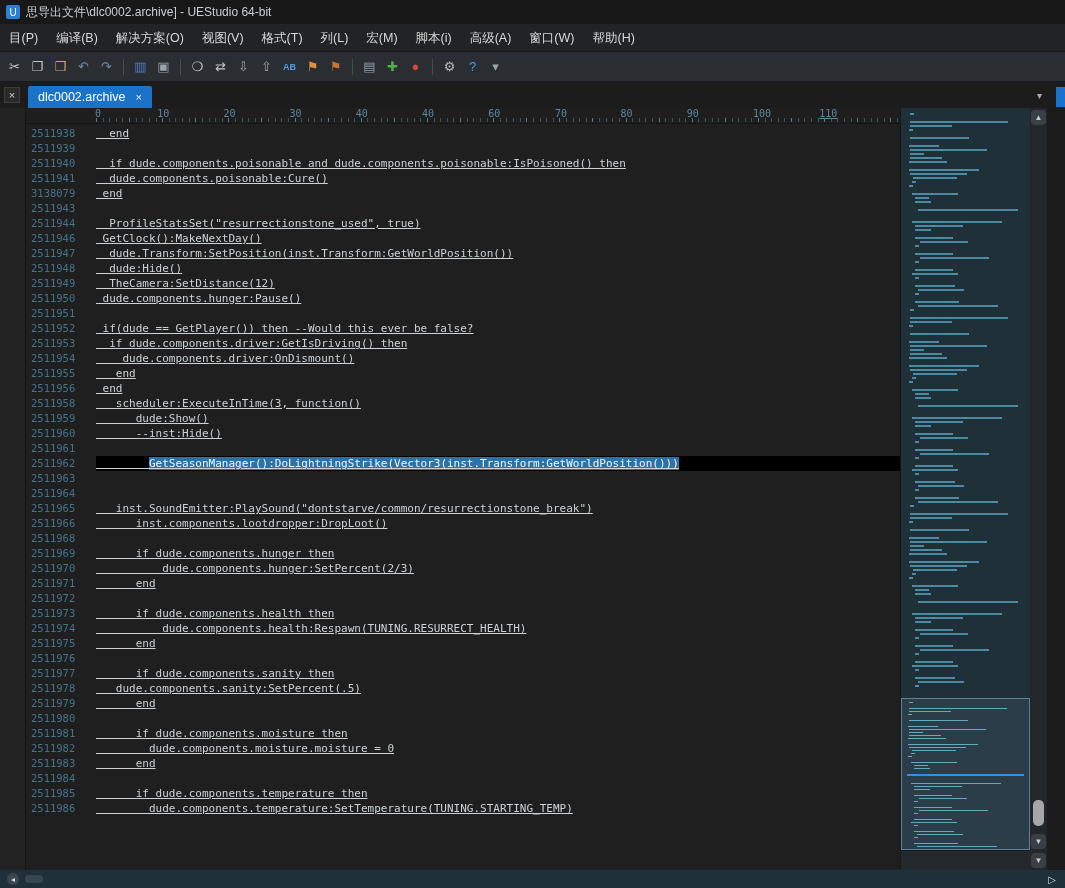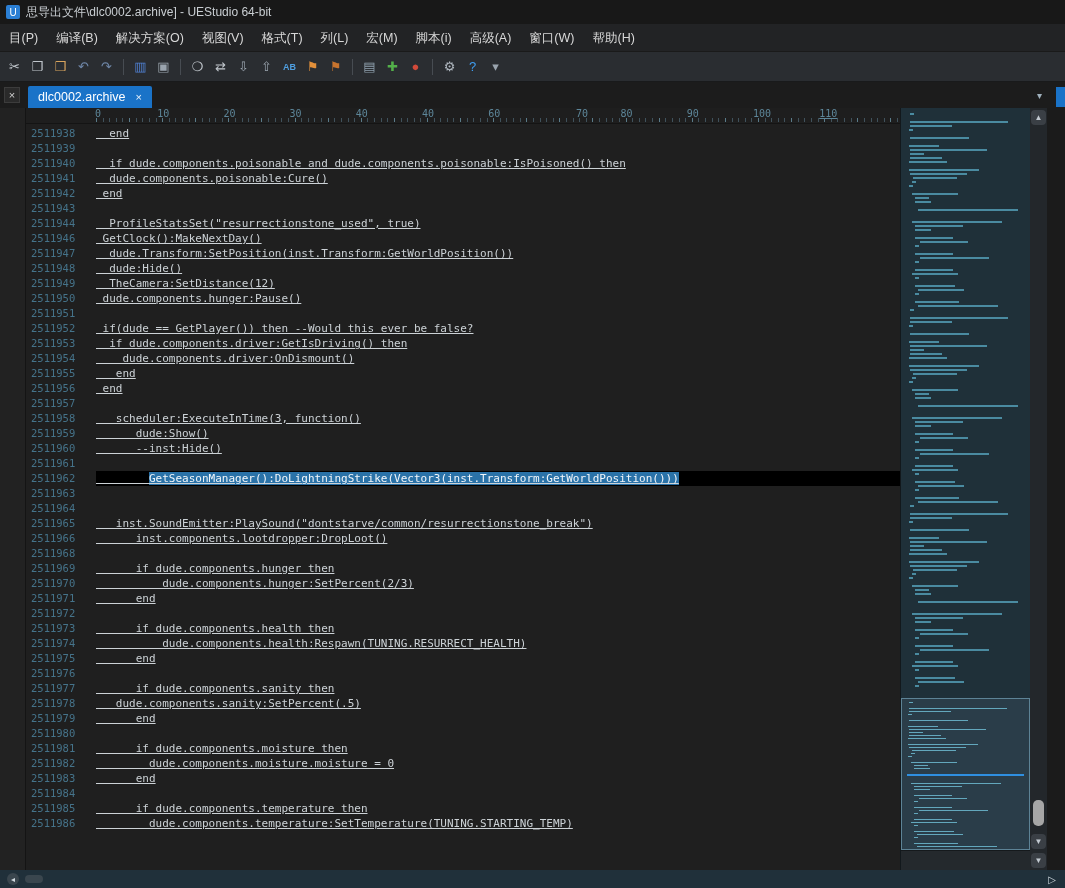--- a/index.html
+++ b/index.html
@@ -155,46 +155,45 @@
     <div class="editor-col">
       <div class="ruler">
         <div class="ruler-ticks"></div>
       <span class="ruler-num" style="left: 69px;">0</span>
           <span class="ruler-num" style="left: 131.2px;">10</span>
           <span class="ruler-num" style="left: 197.4px;">20</span>
           <span class="ruler-num" style="left: 263.6px;">30</span>
           <span class="ruler-num" style="left: 329.8px;">40</span>
           <span class="ruler-num" style="left: 396px;">40</span>
           <span class="ruler-num" style="left: 462.2px;">60</span>
-          <span class="ruler-num" style="left: 550px;">70</span>
+          <span class="ruler-num" style="left: 529px;">70</span>
           <span class="ruler-num" style="left: 594.6px;">80</span>
           <span class="ruler-num" style="left: 660.8px;">90</span>
           <span class="ruler-num" style="left: 727px;">100</span>
           <span class="ruler-num" style="left: 793.2px; text-decoration: underline;">110</span>
         </div>
       <div class="code-area">
           <div class="row"><span class="ln">2511938</span><span class="code">  end</span></div>
           <div class="row"><span class="ln">2511939</span><span class="code"></span></div>
           <div class="row"><span class="ln">2511940</span><span class="code">  if dude.components.poisonable and dude.components.poisonable:IsPoisoned() then</span></div>
           <div class="row"><span class="ln">2511941</span><span class="code">  dude.components.poisonable:Cure()</span></div>
-          <div class="row"><span class="ln">2511942</span><span class="code"> end</span></div>
+          <div class="row"><span class="ln">3138079</span><span class="code"> end</span></div>
           <div class="row"><span class="ln">2511943</span><span class="code"></span></div>
           <div class="row"><span class="ln">2511944</span><span class="code">  ProfileStatsSet("resurrectionstone_used", true)</span></div>
           <div class="row"><span class="ln">2511946</span><span class="code"> GetClock():MakeNextDay()</span></div>
           <div class="row"><span class="ln">2511947</span><span class="code">  dude.Transform:SetPosition(inst.Transform:GetWorldPosition())</span></div>
           <div class="row"><span class="ln">2511948</span><span class="code">  dude:Hide()</span></div>
           <div class="row"><span class="ln">2511949</span><span class="code">  TheCamera:SetDistance(12)</span></div>
           <div class="row"><span class="ln">2511950</span><span class="code"> dude.components.hunger:Pause()</span></div>
           <div class="row"><span class="ln">2511951</span><span class="code"></span></div>
           <div class="row"><span class="ln">2511952</span><span class="code"> if(dude == GetPlayer()) then --Would this ever be false?</span></div>
           <div class="row"><span class="ln">2511953</span><span class="code">  if dude.components.driver:GetIsDriving() then</span></div>
           <div class="row"><span class="ln">2511954</span><span class="code">    dude.components.driver:OnDismount()</span></div>
           <div class="row"><span class="ln">2511955</span><span class="code">   end</span></div>
           <div class="row"><span class="ln">2511956</span><span class="code"> end</span></div>
-          <div class="row"><span class="ln">2511957</span><span class="code"></span></div>
           <div class="row"><span class="ln">2511958</span><span class="code">   scheduler:ExecuteInTime(3, function()</span></div>
           <div class="row"><span class="ln">2511959</span><span class="code">      dude:Show()</span></div>
           <div class="row"><span class="ln">2511960</span><span class="code">      --inst:Hide()</span></div>
           <div class="row"><span class="ln">2511961</span><span class="code"></span></div>
           <div class="row sel"><span class="ln">2511962</span><span class="code">        <span class="selmark">GetSeasonManager():DoLightningStrike(Vector3(inst.Transform:GetWorldPosition()))</span></span></div>
           <div class="row"><span class="ln">2511963</span><span class="code"></span></div>
           <div class="row"><span class="ln">2511964</span><span class="code"></span></div>
           <div class="row"><span class="ln">2511965</span><span class="code">   inst.SoundEmitter:PlaySound("dontstarve/common/resurrectionstone_break")</span></div>
           <div class="row"><span class="ln">2511966</span><span class="code">      inst.components.lootdropper:DropLoot()</span></div>
           <div class="row"><span class="ln">2511968</span><span class="code"></span></div>

